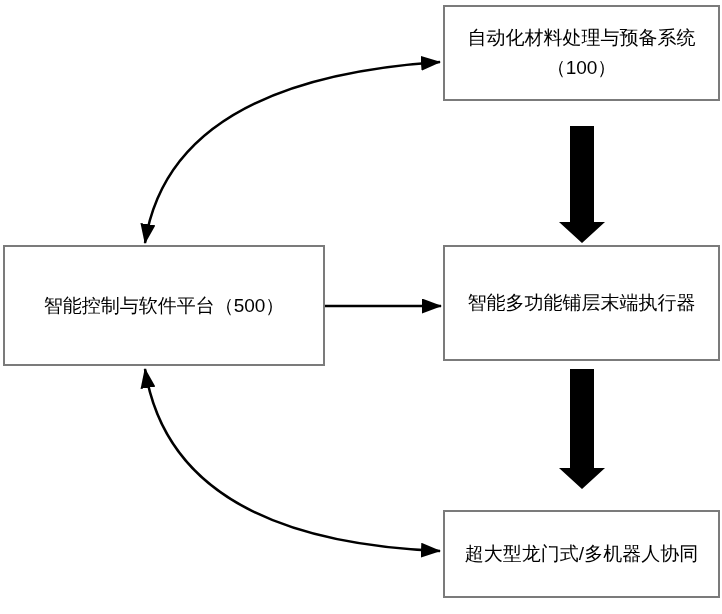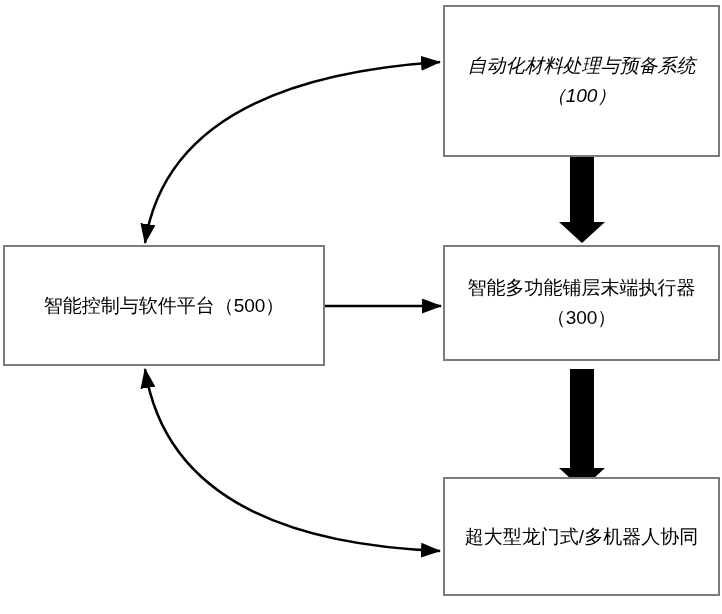--- a/index.html
+++ b/index.html
@@ -24,23 +24,23 @@
     display: flex;
     flex-direction: column;
     align-items: center;
     justify-content: center;
     text-align: center;
     font-size: 19px;
     line-height: 30px;
     color: #000000;
     padding: 0 6px;
   }
-  #box-material   { left: 443px; top: 5px;   width: 277px; height: 152px; font-style: italic; }
+  #box-material   { left: 443px; top: 5px;   width: 277px; height: 96px; }
   #box-effector   { left: 443px; top: 245px; width: 277px; height: 116px; text-align: right; }
-  #box-gantry     { left: 443px; top: 477px; width: 277px; height: 119px; }
+  #box-gantry     { left: 443px; top: 510px; width: 277px; height: 88px; }
   #box-platform   { left: 3px;   top: 245px; width: 322px; height: 121px; }
   .box span { display: block; }
 </style>
 </head>
 <body>
 
 <div class="canvas">
 
   <svg class="arrow-layer" viewBox="0 0 722 614" xmlns="http://www.w3.org/2000/svg">
     <defs>
@@ -60,21 +60,20 @@
     <polygon points="570,369 594,369 594,468 605,468 582,489 559,468 570,468" fill="#000000"></polygon>
   </svg>
 
   <div class="box" id="box-material">
     <span>自动化材料处理与预备系统</span>
     <span>（100）</span>
   </div>
 
   <div class="box" id="box-effector">
     <span>智能多功能铺层末端执行器</span>
-    <span>（300）</span>
   </div>
 
   <div class="box" id="box-gantry">
     <span>超大型龙门式/多机器人协同</span>
   </div>
 
   <div class="box" id="box-platform">
     <span>智能控制与软件平台（500）</span>
   </div>
 

